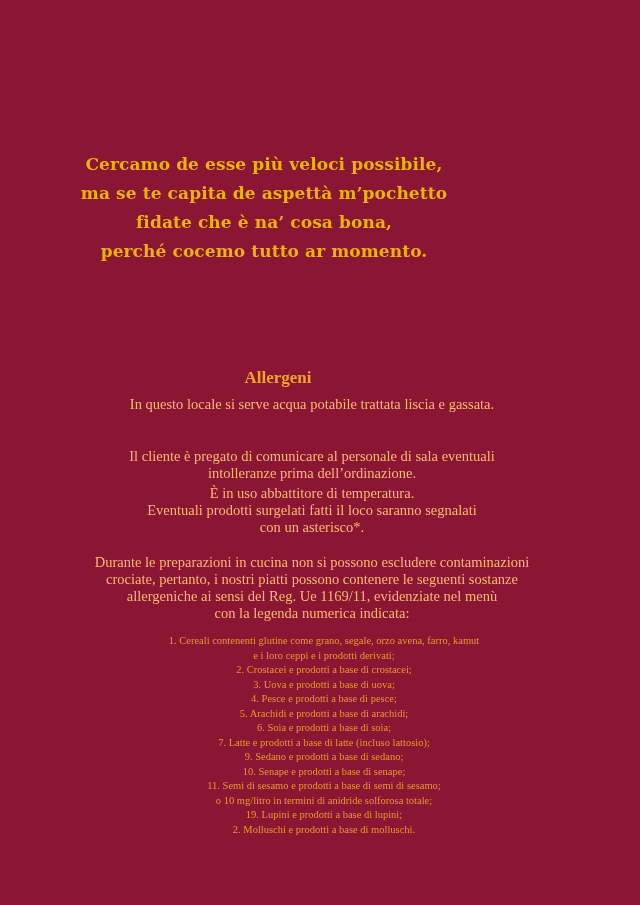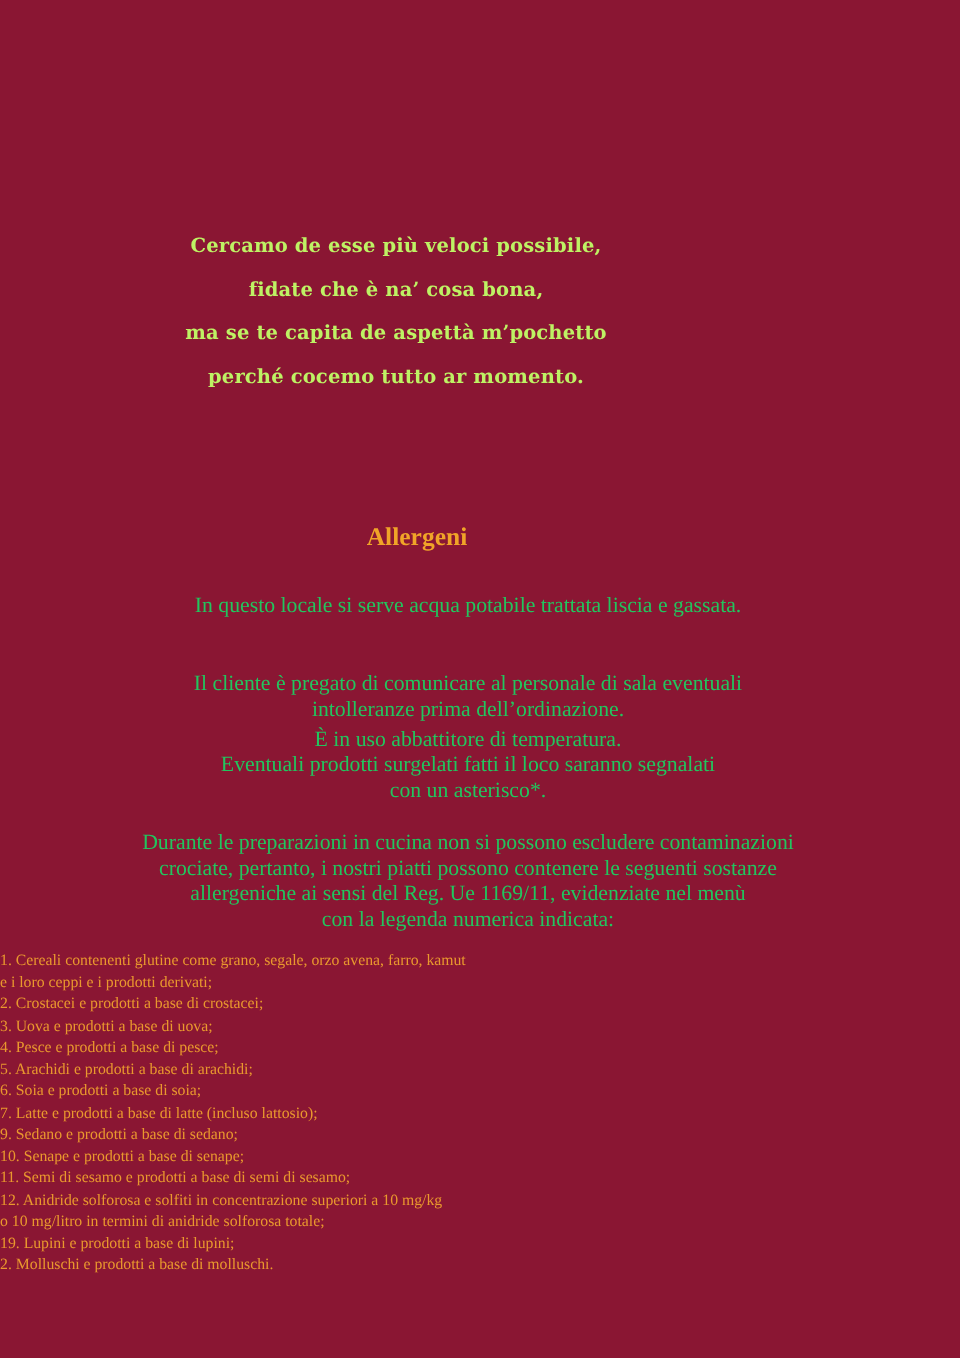--- a/index.html
+++ b/index.html
@@ -19,77 +19,77 @@
       left: 0; top: 0;
       width: 640px;
       height: 905px;
     }
     .slogan {
       position: absolute;
       top: 150px;
       left: 0;
       width: 528px;
       text-align: center;
-      color: #bef264;
+      color: #eab308;
       font-family: "DejaVu Serif", serif;
       font-weight: bold;
-      font-size: 13px;
+      font-size: 17px;
       line-height: 29px;
       letter-spacing: 0.1px;
     }
     .slogan .line { display: block; white-space: nowrap; }
     .allergen-title {
       position: absolute;
-      top: 347px;
+      top: 367px;
       left: 0;
       width: 556px;
       text-align: center;
       color: #F0A428;
       font-family: "Liberation Serif", serif;
       font-weight: bold;
       font-size: 17px;
       line-height: 22px;
     }
     .para {
       position: absolute;
       left: 0;
       width: 624px;
       text-align: center;
-      color: #22c55e;
+      color: #fdba74;
       font-family: "Liberation Serif", serif;
       font-size: 14.5px;
       line-height: 17px;
     }
     .para .line { display: block; white-space: nowrap; }
     .p1 { top: 396px; }
     .p2 { top: 448px; }
     .p3 { top: 485px; }
     .p4 { top: 554px; }
     .legend {
       position: absolute;
       top: 634px;
-      left: 0;
+      left: 12px;
       width: 624px;
-      text-align: left;
+      text-align: center;
       color: #E9982E;
       font-family: "Liberation Serif", serif;
       font-size: 10.5px;
       line-height: 14.5px;
     }
     .legend .line { display: block; white-space: nowrap; }
   </style>
 </head>
 <body>
 
 <div class="page">
 
   <div class="slogan">
     <span class="line">Cercamo de esse più veloci possibile,</span>
+    <span class="line">ma se te capita de aspettà m’pochetto</span>
     <span class="line">fidate che è na’ cosa bona,</span>
-    <span class="line">ma se te capita de aspettà m’pochetto</span>
     <span class="line">perché cocemo tutto ar momento.</span>
   </div>
 
   <div class="allergen-title">Allergeni</div>
 
   <div class="para p1">
     <span class="line">In questo locale si serve acqua potabile trattata liscia e gassata.</span>
   </div>
 
   <div class="para p2">
@@ -115,19 +115,18 @@
     <span class="line">e i loro ceppi e i prodotti derivati;</span>
     <span class="line">2. Crostacei e prodotti a base di crostacei;</span>
     <span class="line">3. Uova e prodotti a base di uova;</span>
     <span class="line">4. Pesce e prodotti a base di pesce;</span>
     <span class="line">5. Arachidi e prodotti a base di arachidi;</span>
     <span class="line">6. Soia e prodotti a base di soia;</span>
     <span class="line">7. Latte e prodotti a base di latte (incluso lattosio);</span>
     <span class="line">9. Sedano e prodotti a base di sedano;</span>
     <span class="line">10. Senape e prodotti a base di senape;</span>
     <span class="line">11. Semi di sesamo e prodotti a base di semi di sesamo;</span>
-    <span class="line">12. Anidride solforosa e solfiti in concentrazione superiori a 10 mg/kg</span>
     <span class="line">o 10 mg/litro in termini di anidride solforosa totale;</span>
     <span class="line">19. Lupini e prodotti a base di lupini;</span>
     <span class="line">2. Molluschi e prodotti a base di molluschi.</span>
   </div>
 
 </div>
 
 </body></html>

